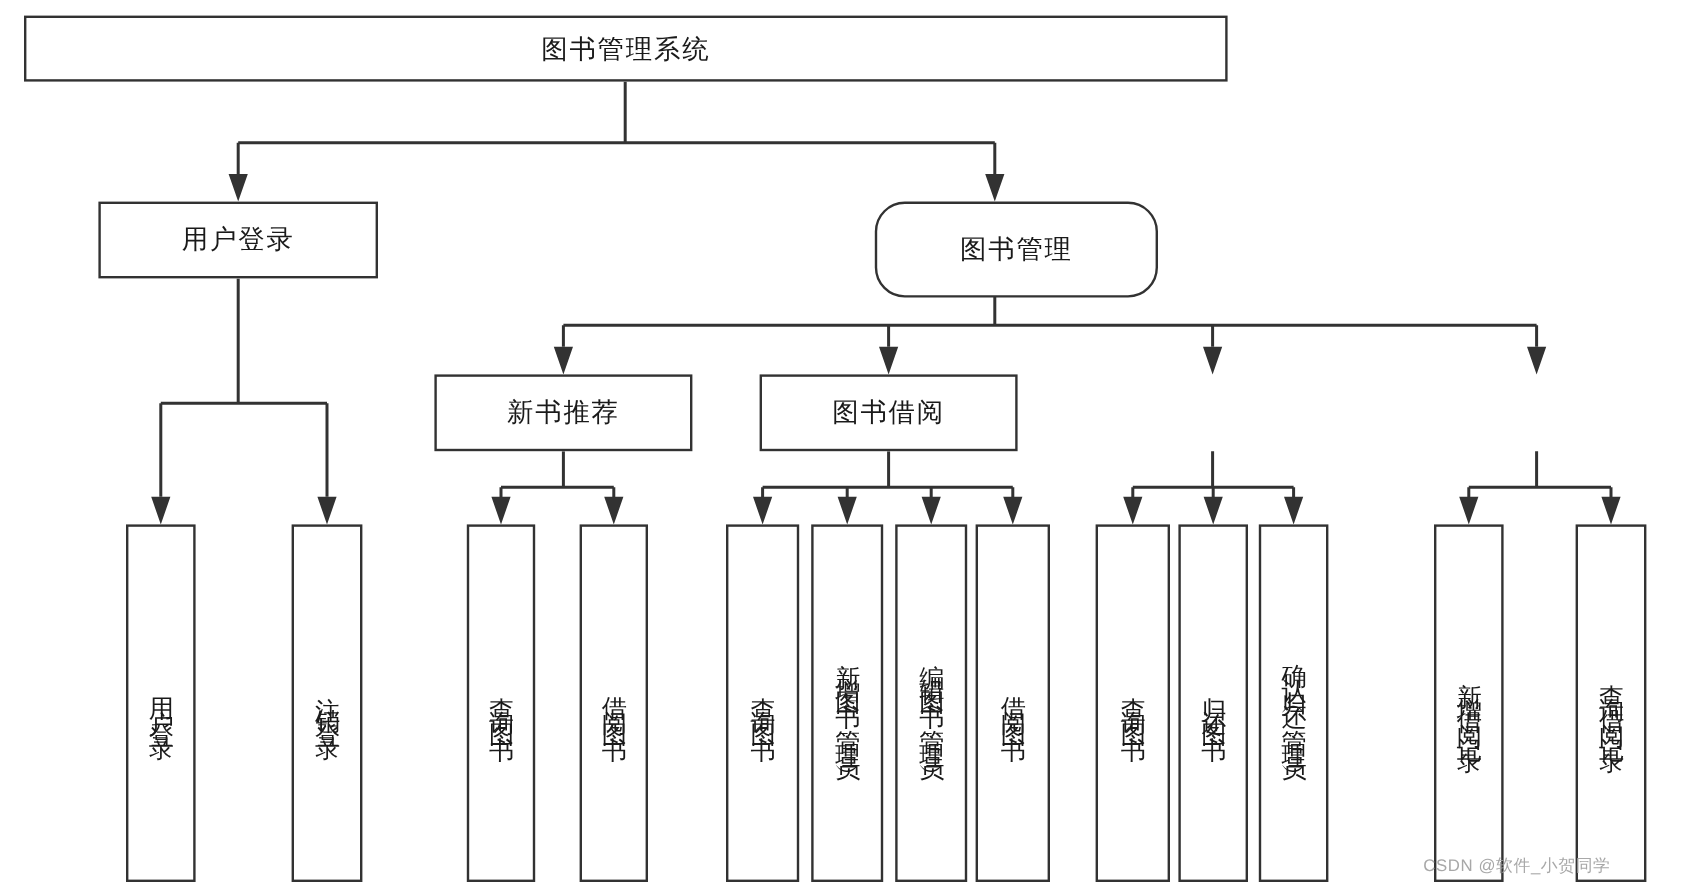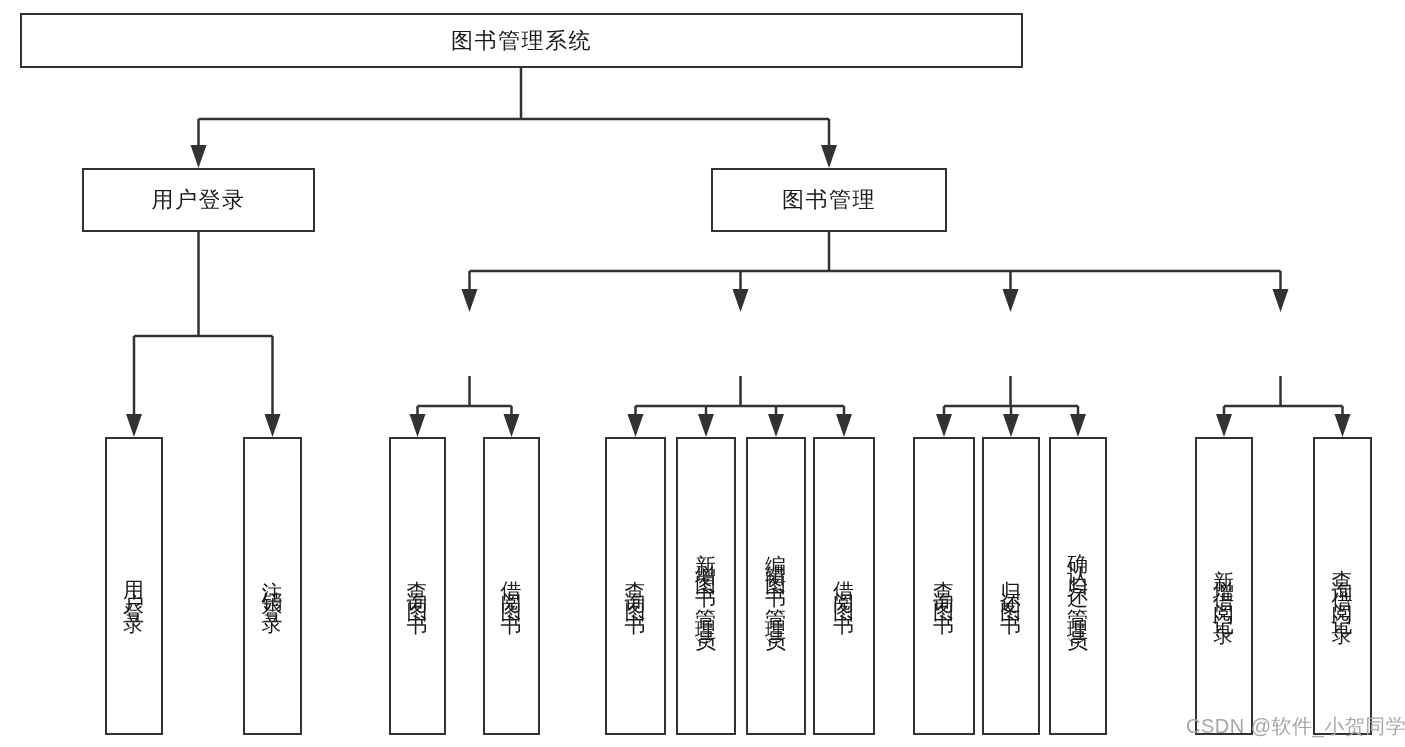--- a/index.html
+++ b/index.html
@@ -46,21 +46,21 @@
     writing-mode: vertical-rl;
     text-orientation: mixed;
     letter-spacing: 11px;
     line-height: 1;
     white-space: nowrap;
   }
   .watermark {
     position: absolute;
     left: 1186px;
     top: 713px;
-    font-size: 20px;
+    font-size: 14px;
     letter-spacing: 0.5px;
     color: #a8a8a8;
     z-index: 5;
     white-space: nowrap;
   }
 </style>
 </head>
 <body>
 
 <div class="canvas">
@@ -102,24 +102,30 @@
              M1334.5,414 L1350.5,414 L1342.5,437 Z"></path>
   </svg>
 
   <div class="box hbox" style="left:20px; top:13px; width:1003px; height:55px;">
     <span>图书管理系统</span>
   </div>
 
   <div class="box hbox" style="left:82px; top:168px; width:233px; height:64px;">
     <span>用户登录</span>
   </div>
-  <div class="box hbox" style="left:711px; top:168px; width:236px; height:64px;">
+  <div class="box hbox" style="left:729px; top:168px; width:236px; height:80px;border-radius:25px;">
     <span>图书管理</span>
   </div>
 
+  <div class="box hbox" style="left:362px; top:312px; width:215px; height:64px;">
+    <span>新书推荐</span>
+  </div>
+  <div class="box hbox" style="left:633px; top:312px; width:215px; height:64px;">
+    <span>图书借阅</span>
+  </div>
 
   <div class="box vbox" style="left:105px; width:58px;">
     <span class="vtext">用户登录</span>
   </div>
   <div class="box vbox" style="left:243px; width:59px;">
     <span class="vtext">注销登录</span>
   </div>
 
   <div class="box vbox" style="left:389px; width:57px;">
     <span class="vtext">查询图书</span>

